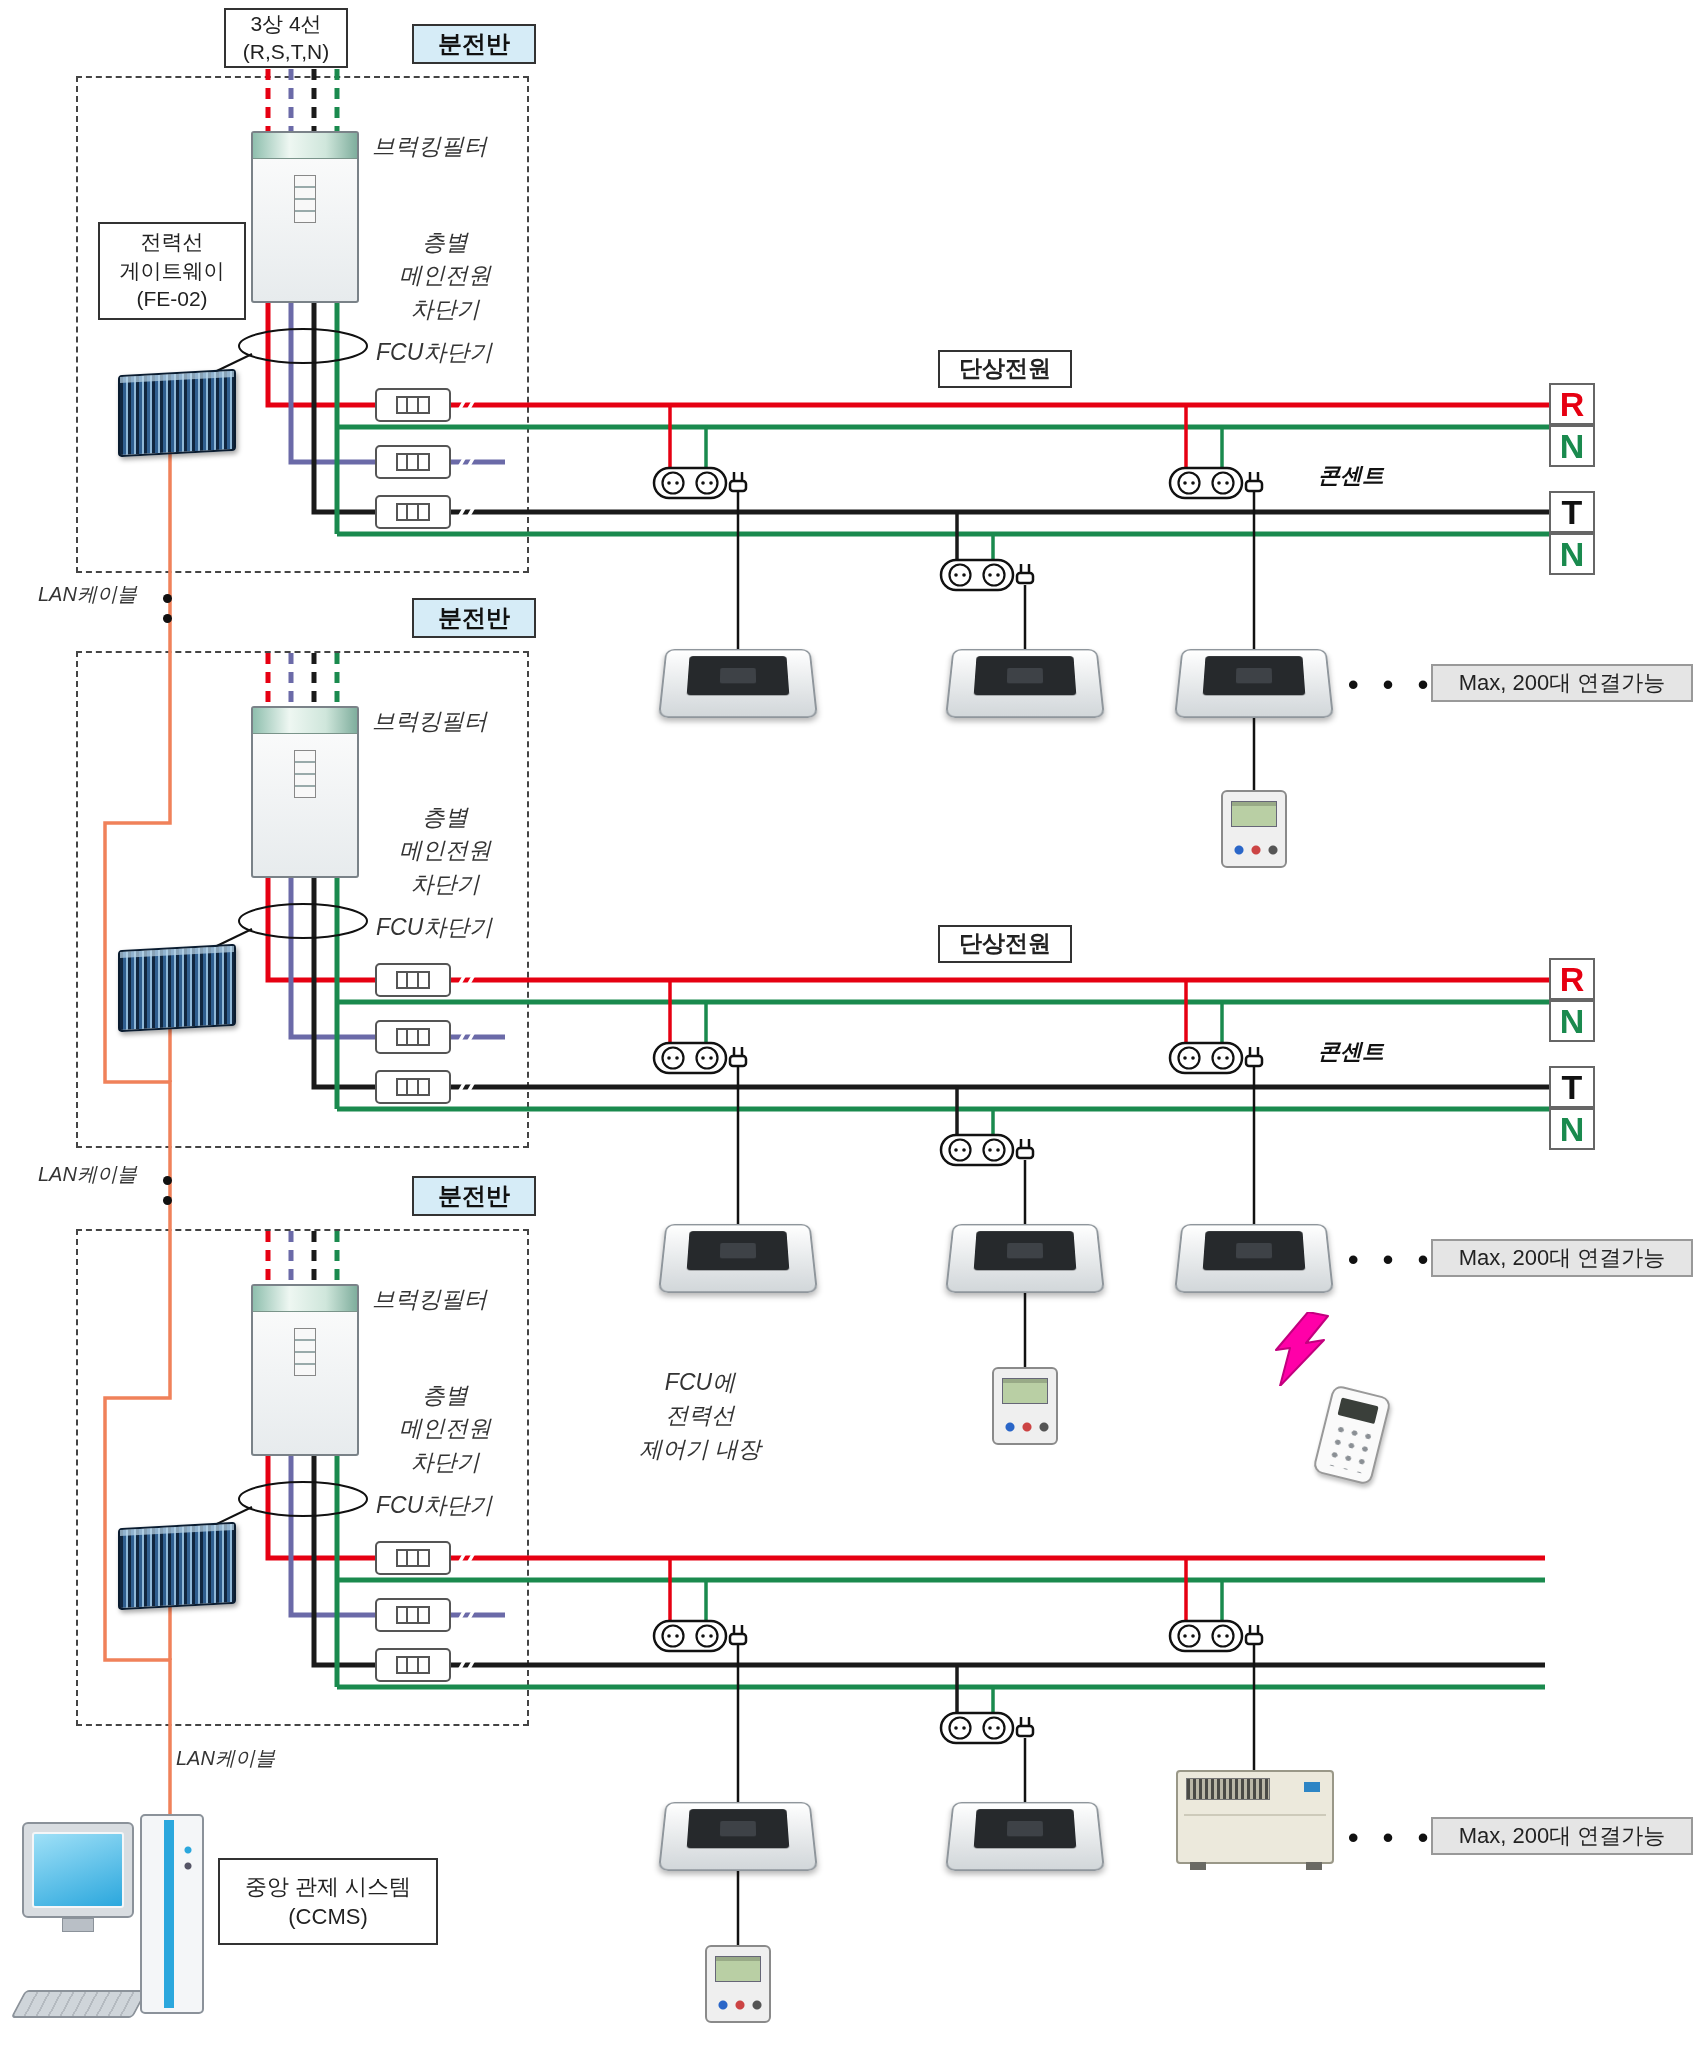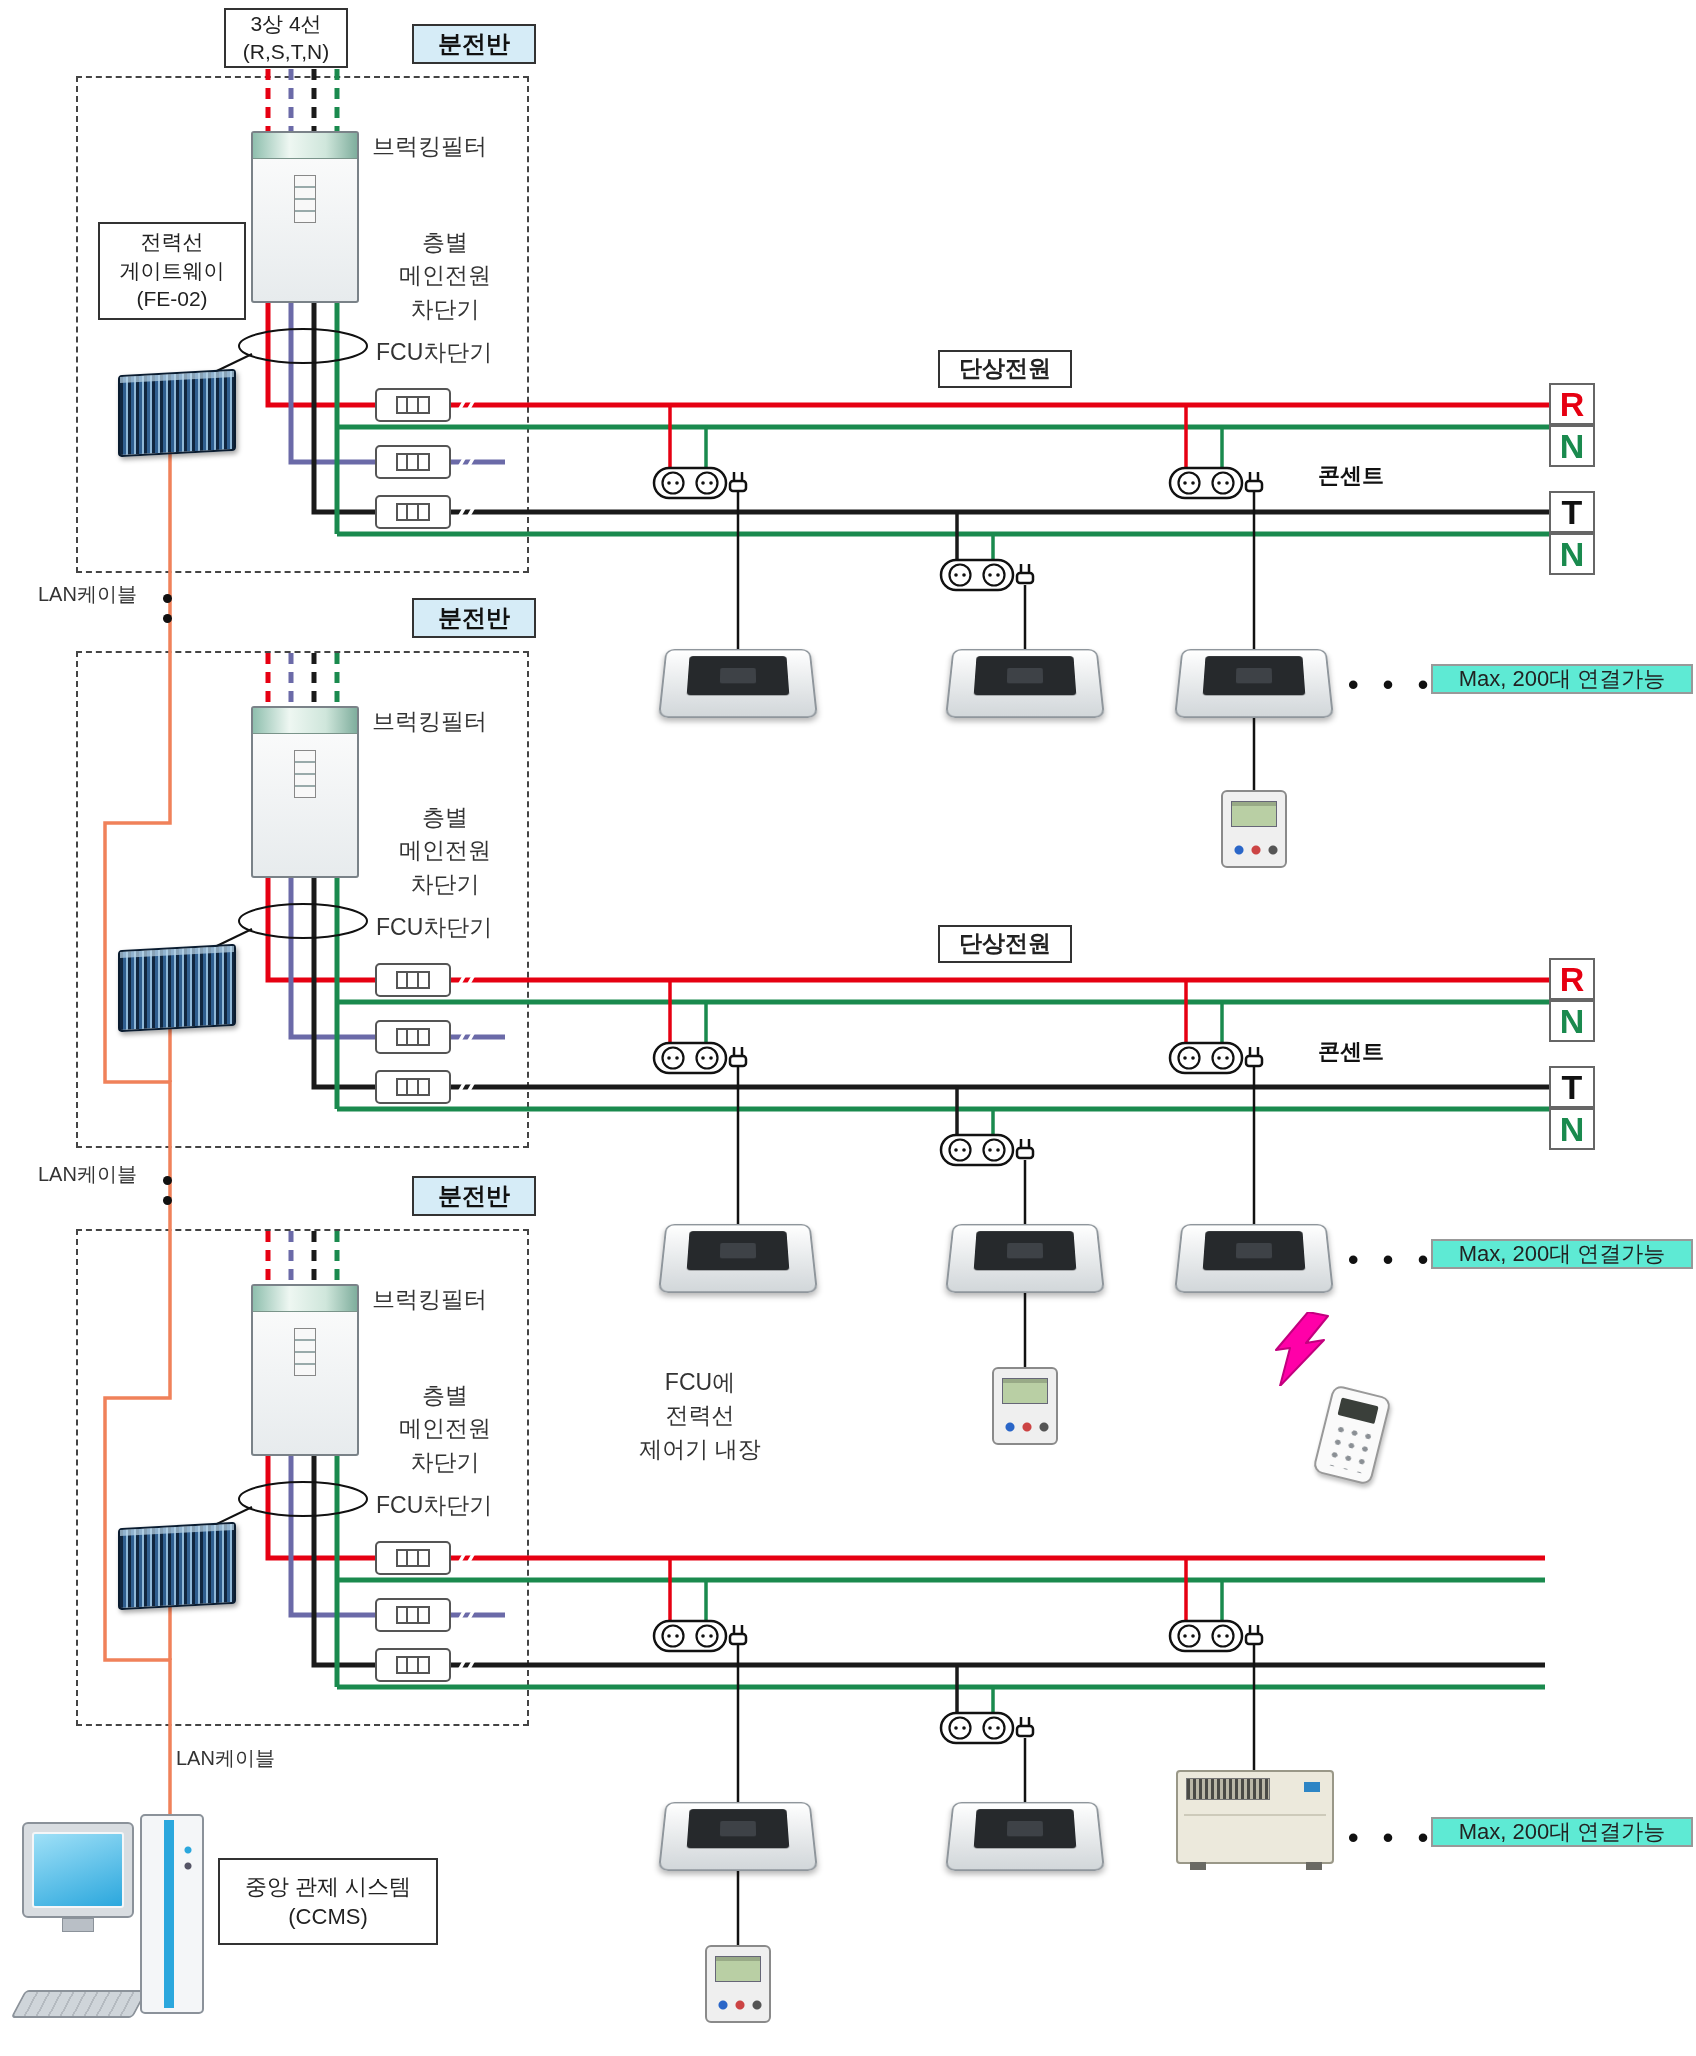--- a/index.html
+++ b/index.html
@@ -2,26 +2,26 @@
 <html><head>
 <meta charset="utf-8">
 <style>
   *{margin:0;padding:0;box-sizing:border-box;}
   body{background:#fff;font-family:"Liberation Sans","DejaVu Sans",sans-serif;}
   .canvas{position:relative;width:1696px;height:2056px;background:#fff;overflow:hidden;}
   .wires{position:absolute;left:0;top:0;z-index:1;}
   .dashed-panel{position:absolute;border:2px dashed #444;z-index:0;}
   .tag{position:absolute;background:#d6ecf7;border:2px solid #333;font-weight:bold;font-size:24px;display:flex;align-items:center;justify-content:center;color:#111;z-index:2;}
   .wbox{position:absolute;background:#fff;border:2px solid #333;display:flex;flex-direction:column;align-items:center;justify-content:center;font-size:21px;color:#222;z-index:2;text-align:center;line-height:1.35;}
-  .lbl{position:absolute;font-size:23px;color:#333;z-index:2;line-height:1.45;}
+  .lbl{position:absolute;font-size:23px;color:#333;z-index:2;line-height:1.45;font-style:italic;}
   .center{text-align:center;margin-top:40px;}
   .bold{font-weight:bold;}
   .phasebox{position:absolute;width:46px;height:42px;background:#fff;border:2px solid #666;display:flex;align-items:center;justify-content:center;font-size:34px;font-weight:bold;z-index:2;}
   .c-red{color:#e60012;} .c-green{color:#1a8a4e;} .c-black{color:#111;}
-  .maxbox{position:absolute;width:262px;height:30px;background:#5eead4;border:2px solid #999;display:flex;align-items:center;justify-content:center;font-size:22px;color:#222;z-index:2;}
+  .maxbox{position:absolute;width:262px;height:38px;background:#e5e5e5;border:2px solid #999;display:flex;align-items:center;justify-content:center;font-size:22px;color:#222;z-index:2;}
   .dots3{position:absolute;font-size:30px;font-weight:bold;color:#111;letter-spacing:8px;z-index:2;}
   .vdots{position:absolute;display:flex;flex-direction:column;gap:11px;z-index:2;}
   .vdots i{width:9px;height:9px;background:#111;border-radius:50%;}
   
   .filter{position:absolute;background:linear-gradient(180deg,#fdfdfd,#e7ebed);border:2px solid #7a8288;border-radius:3px;z-index:2;}
   .filter .band{position:absolute;left:0;top:0;right:0;height:26px;background:linear-gradient(90deg,#8fbfae,#eef7f2 35%,#cfe6db 70%,#7fae9d);border-bottom:1px solid #7a948a;}
   .filter .term{position:absolute;left:50%;top:42px;width:22px;height:48px;margin-left:-11px;border:1.5px solid #888;background:repeating-linear-gradient(180deg,#f8f8f8 0 10px,#9aa 10px 12px);}
   .gateway{position:absolute;background:repeating-linear-gradient(90deg,#10263f 0 3px,#2f5e8f 3px 6px,#8fb8d8 6px 8px);border:2px solid #0a1c30;border-radius:4px;z-index:2;box-shadow:2px 3px 5px rgba(0,0,0,.35);transform:skewY(-3deg);}
   .gateway::before{content:"";position:absolute;left:0;right:0;top:0;height:6px;background:#bcd7ea;opacity:.7;}
   .breaker{position:absolute;width:76px;height:34px;background:#fff;border:2px solid #555;border-radius:5px;z-index:2;display:flex;align-items:center;justify-content:center;}

